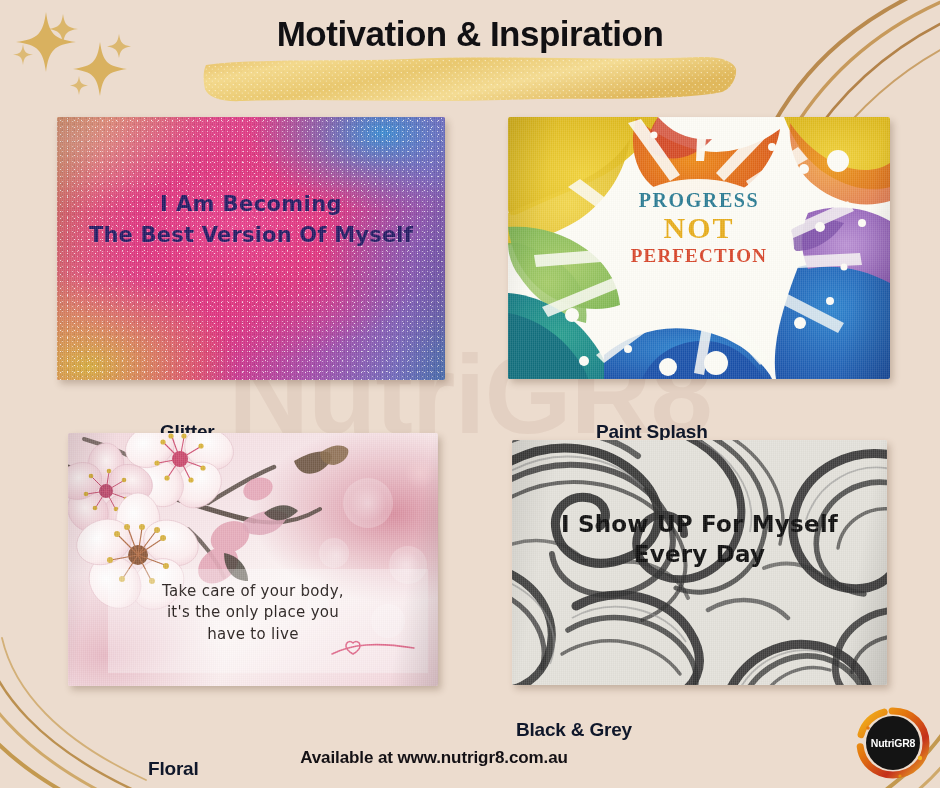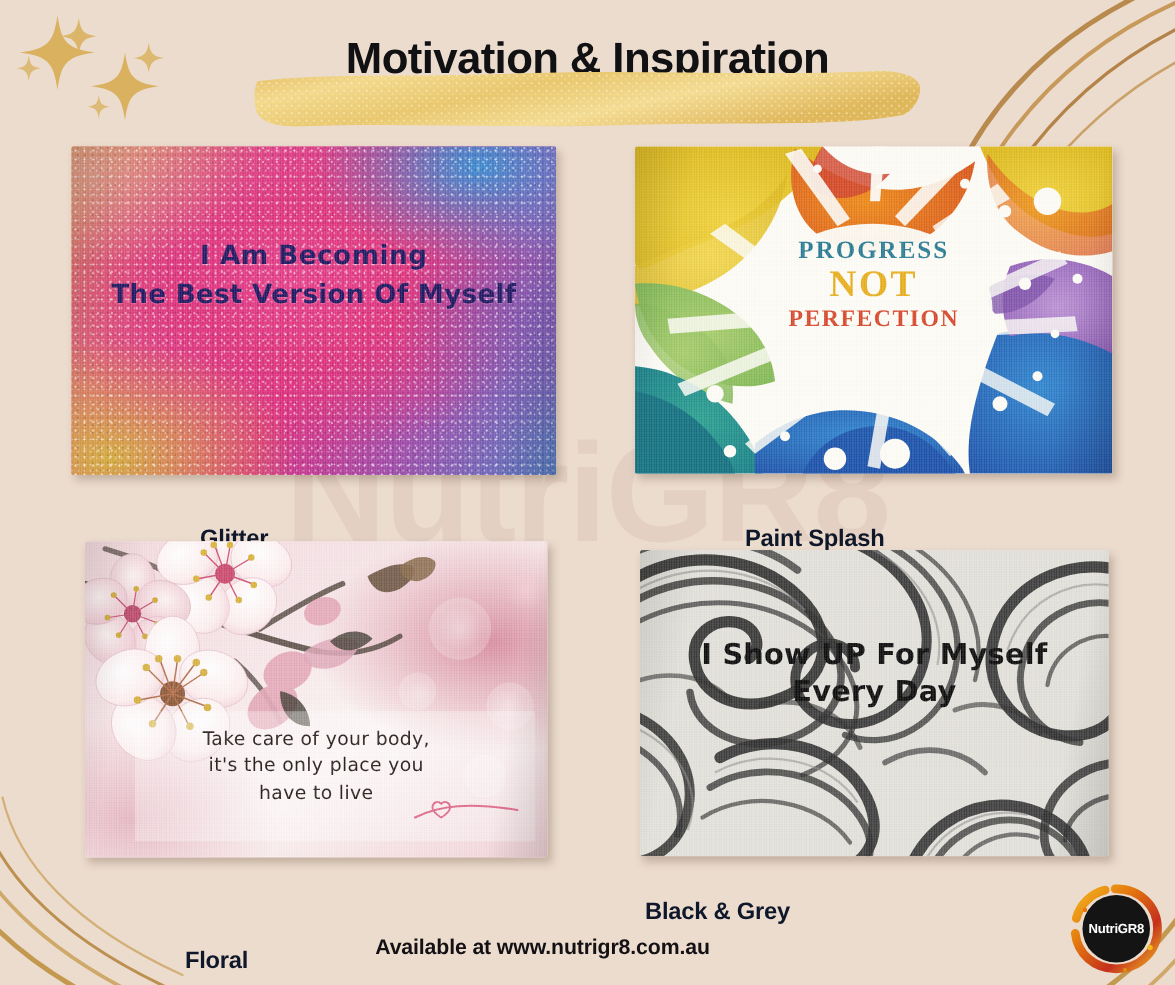--- a/index.html
+++ b/index.html
@@ -37,21 +37,21 @@
   .corner { position:absolute; pointer-events:none; }
   .corner svg { display:block; }
   .sparkles { top:4px; left:6px; }
   .arcs-tr { top:-60px; right:-40px; }
   .arcs-bl { bottom:-40px; left:-70px; }
   .arcs-br { bottom:-66px; right:-46px; }
 
   
   .header { position:absolute; top:0; left:0; width:940px; height:110px; }
   .title {
-    position:absolute; top:27px; left:0; width:940px;
+    position:absolute; top:14px; left:0; width:940px;
     text-align:center;
     font-size:35px; font-weight:800; letter-spacing:-.5px;
     color:#111013;
   }
   .brush-wrap {
     position:absolute; top:53px; left:0; width:940px; height:52px;
   }
   .brush { position:absolute; left:202px; top:0; }
   .subtitle {
     position:absolute; top:59px; left:0; width:940px;

